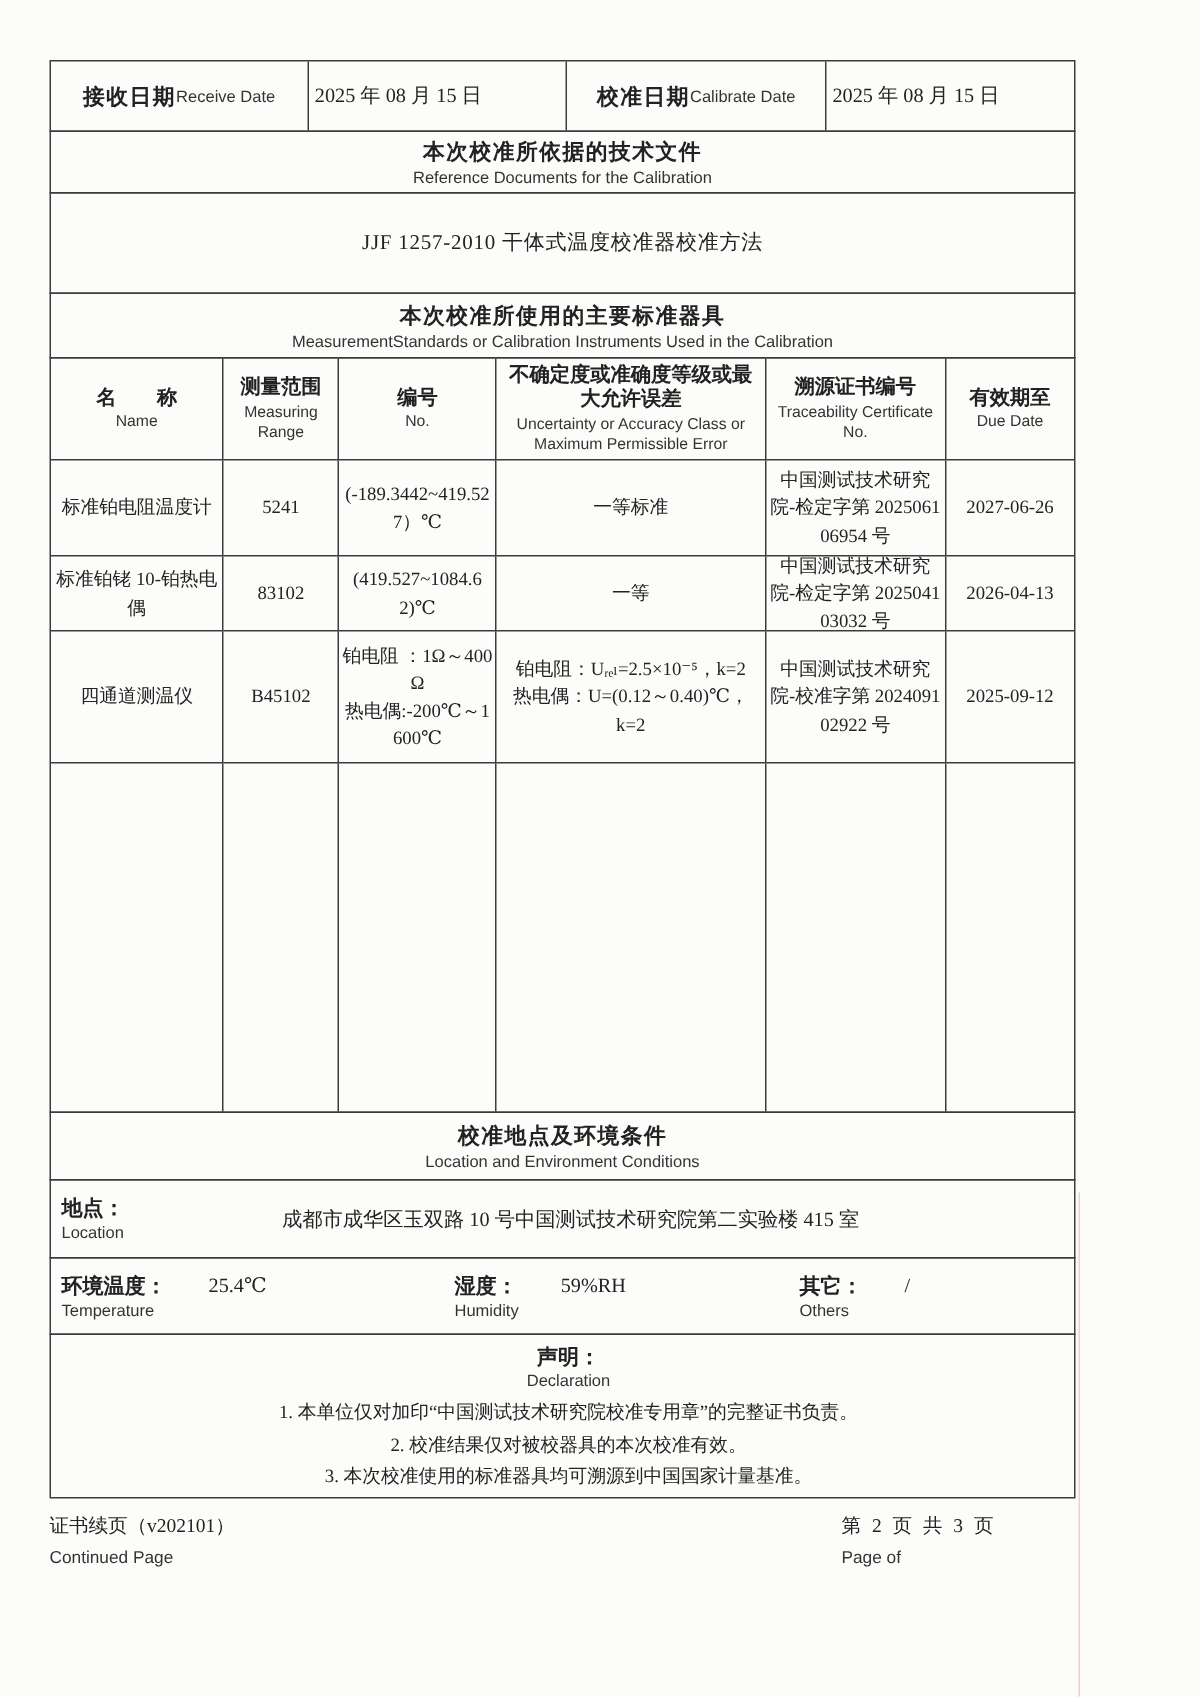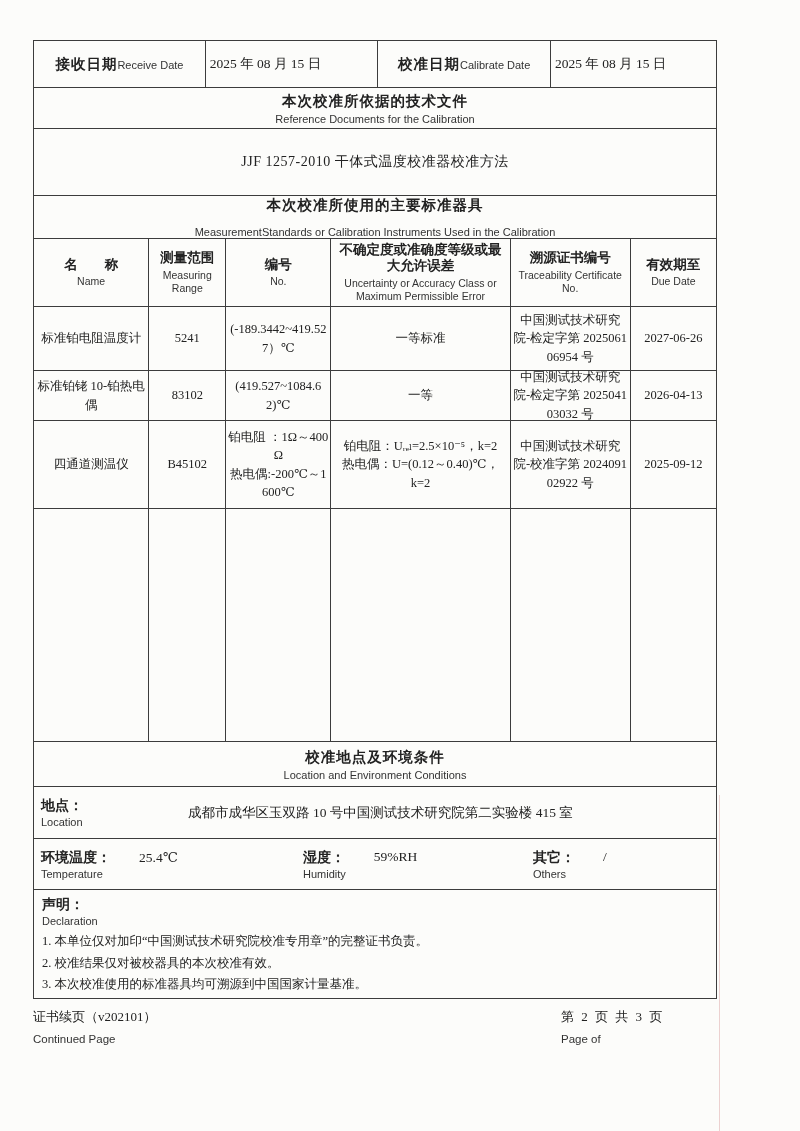--- a/index.html
+++ b/index.html
@@ -34,21 +34,21 @@
   .date-table { display:grid; grid-template-columns:25.2% 25.3% 25.3% 24.2%; height:48px; border:1px solid #3c3c3c; }
   .date-table > div { border-right:1px solid #3c3c3c; display:flex; }
   .date-table > div:last-child { border-right:none; }
   .dt-label { flex-direction:row; align-items:center; justify-content:center; }
   .dt-label .cn { font-family:"Liberation Sans","DejaVu Sans",sans-serif; font-weight:600; font-size:14.5px; letter-spacing:1px; }
   .dt-label .en { font-family:"Liberation Sans","DejaVu Sans",sans-serif; font-size:11px; color:#333; margin-top:1px; }
   .dt-value { align-items:center; padding-left:4px; font-size:13.5px; }
 
   .box-ref-hdr { height:42px; }
   .box-jjf { height:68px; display:flex; align-items:center; justify-content:center; font-size:14px; letter-spacing:0.5px; }
-  .box-std-hdr { height:44px;justify-content:space-between; }
+  .box-std-hdr { height:44px; }
 
   
   .std-table { display:grid; grid-template-columns:16.9% 11.3% 15.4% 26.3% 17.6% 12.5%; grid-auto-rows:min-content; border:1px solid #3c3c3c; margin-top:-1px; }
   .std-table > div { border-right:1px solid #3c3c3c; border-bottom:1px solid #3c3c3c; display:flex; flex-direction:column; align-items:center; justify-content:center; text-align:center; padding:2px 2px; }
   .std-table > div.lastcol { border-right:none; }
   .std-table > div.lastrow { border-bottom:none; }
   .th { height:68px; }
   .th .cn { font-family:"Liberation Sans","DejaVu Sans",sans-serif; font-weight:600; font-size:13.5px; line-height:1.25; }
   .th .en { font-family:"Liberation Sans","DejaVu Sans",sans-serif; font-size:10.5px; color:#333; line-height:1.25; margin-top:2px; }
   .td { font-size:12.5px; line-height:1.45; white-space:pre-wrap; }
@@ -61,21 +61,21 @@
   .lbl-blk { display:flex; flex-direction:column; justify-content:center; }
   .lbl-blk .cn { font-family:"Liberation Sans","DejaVu Sans",sans-serif; font-weight:600; font-size:14px; }
   .lbl-blk .en { font-family:"Liberation Sans","DejaVu Sans",sans-serif; font-size:11px; color:#333; margin-top:1px; }
   .loc-value { margin-left:105px; font-size:13.5px; }
   .env-row { height:52px; display:flex; align-items:center; padding-left:7px; }
   .env-g { display:flex; align-items:flex-start; }
   .env-g1 { width:262px; } .env-g2 { width:230px; } .env-g3 { flex:1; }
   .env-val { font-size:13.5px; margin-left:28px; }
 
   
-  .decl { height:110px; padding:6px 0 0 8px; }
+  .decl { height:110px; padding:6px 0 0 8px;text-align:center; }
   .decl .cn { font-family:"Liberation Sans","DejaVu Sans",sans-serif; font-weight:600; font-size:14px; }
   .decl .en { font-family:"Liberation Sans","DejaVu Sans",sans-serif; font-size:11px; color:#333; margin-top:1px; }
   .decl-items { margin-top:4px; }
   .decl-items div { font-size:12.5px; line-height:1.72; }
 
   
   .foot { display:flex; justify-content:space-between; margin-top:9px; }
   .foot .cn { font-size:13px; }
   .foot .en { font-family:"Liberation Sans","DejaVu Sans",sans-serif; font-size:11.5px; color:#333; margin-top:7px; }
   .foot-right { width:130px; margin-right:26px; }

